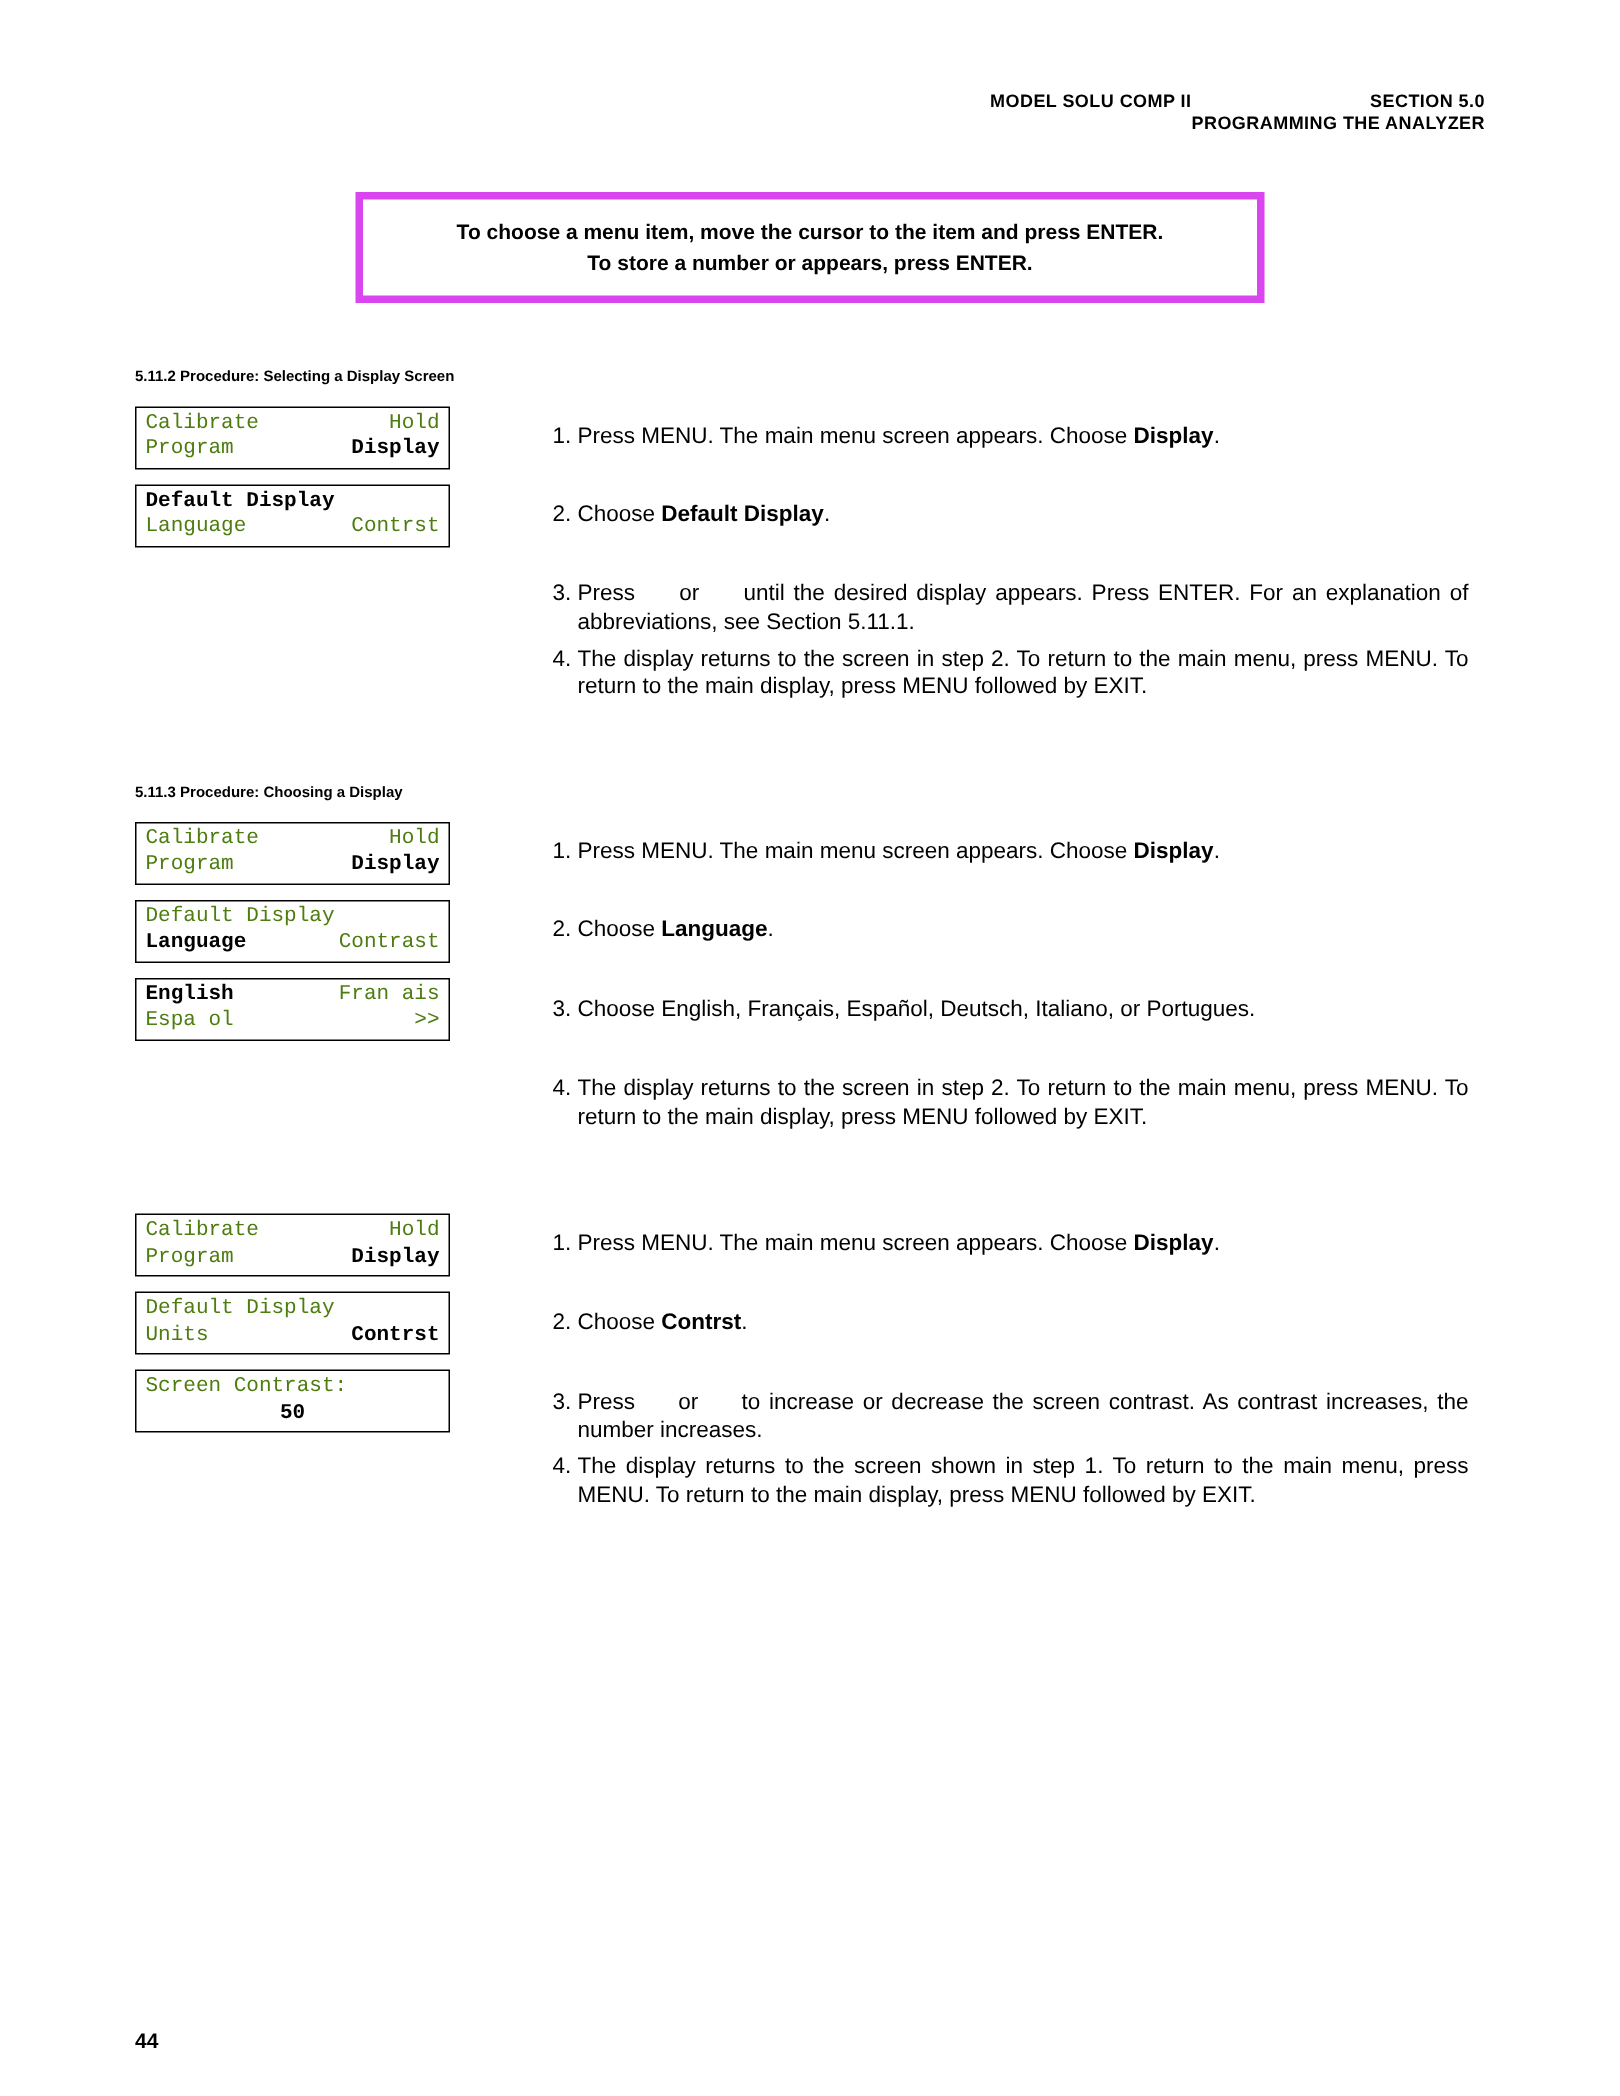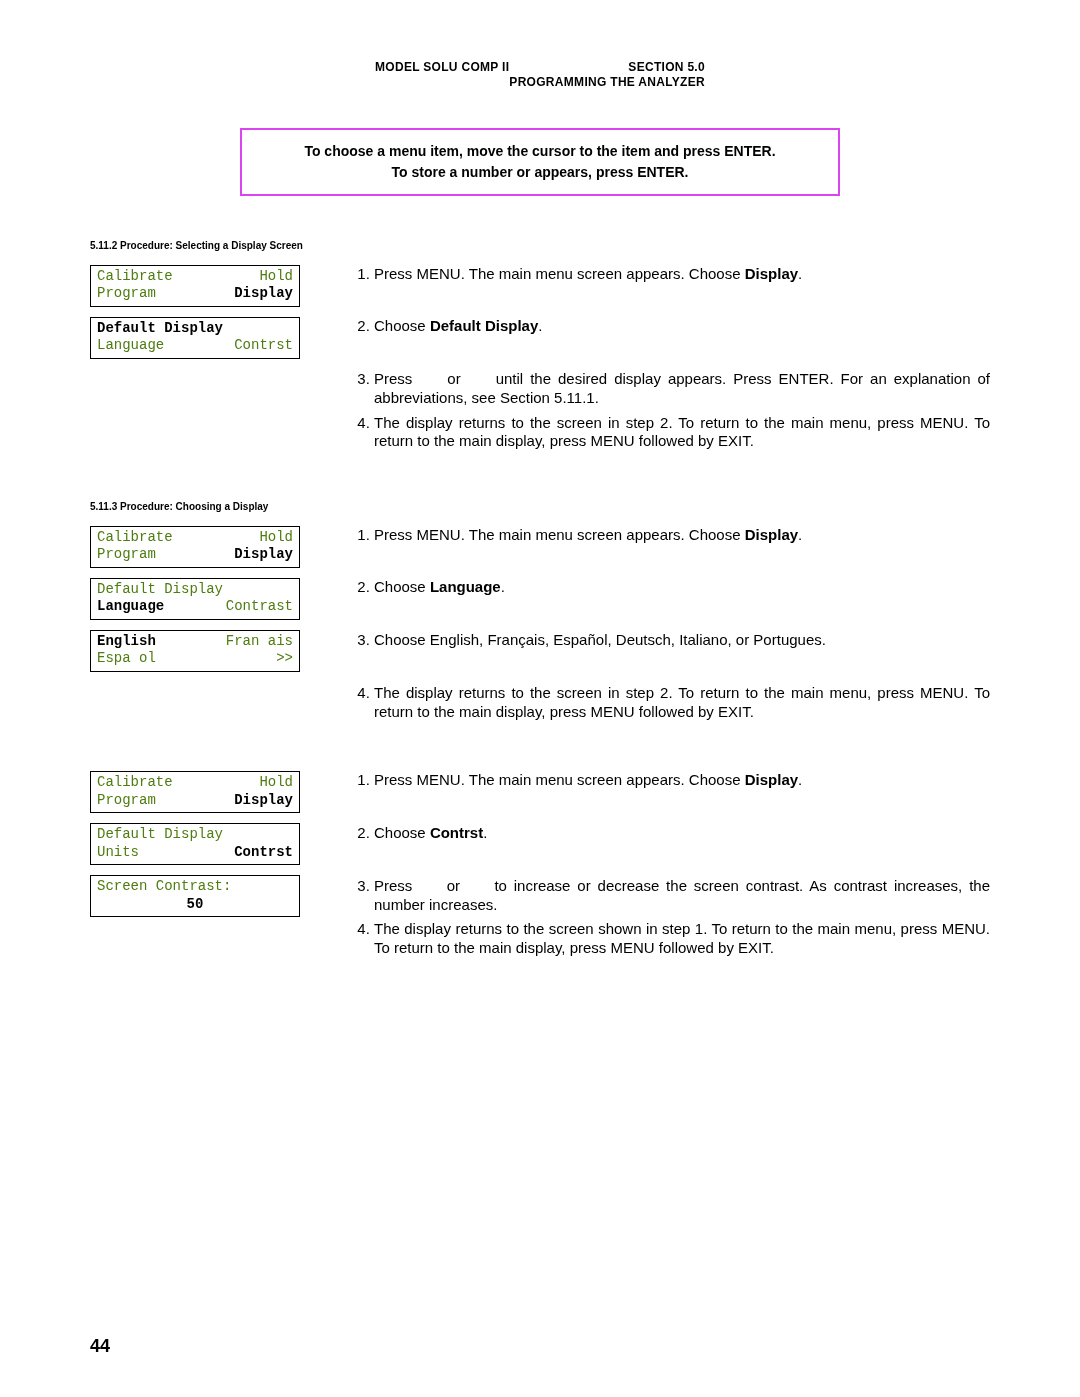--- a/index.html
+++ b/index.html
@@ -13,28 +13,28 @@
   }
   .page {
     width: 1080px;
     min-height: 1397px;
     box-sizing: border-box;
     padding: 60px 90px 40px 90px;
     position: relative;
   }
   .header-row {
     display: flex;
-    justify-content: center;
+    justify-content: flex-end;
     font-size: 12px;
     font-weight: bold;
     letter-spacing: 0.3px;
   }
   .header-right { text-align: right; }
   .callout-box {
-    border: 2px solid #d946ef;
+    border: 5px solid #d946ef;
     margin: 38px auto 44px auto;
     width: 560px;
     padding: 10px 18px;
     text-align: center;
     font-weight: bold;
     font-size: 14px;
   }
   .callout-box div { margin: 3px 0; }
 
   .section-h {
@@ -71,36 +71,36 @@
   }
   .screen .row.center { justify-content: center; }
   .screen .sel { font-weight: bold; color: #000; }
   .screen .dim { color: #4d7c0f; }
 
   
   .steps {
     flex: 1;
   }
   ol.steplist {
-    margin: 0;
+    margin: 11px;
     padding-left: 24px;
     font-size: 15px;
   }
   ol.steplist > li {
     margin-bottom: 6px;
     text-align: justify;
   }
   ol.steplist > li.spaced { margin-bottom: 34px; }
 
   .pagenum {
     position: absolute;
     left: 90px;
-    bottom: 40px;
-    font-weight: bold;
-    font-size: 18px;
+    bottom: 28px;
+    font-weight: bold;
+    font-size: 14px;
   }
 </style>
 </head>
 <body>
 
 <div class="page">
 
   <div class="header-row">
     <div>MODEL SOLU COMP II</div>
     <div class="header-right">

